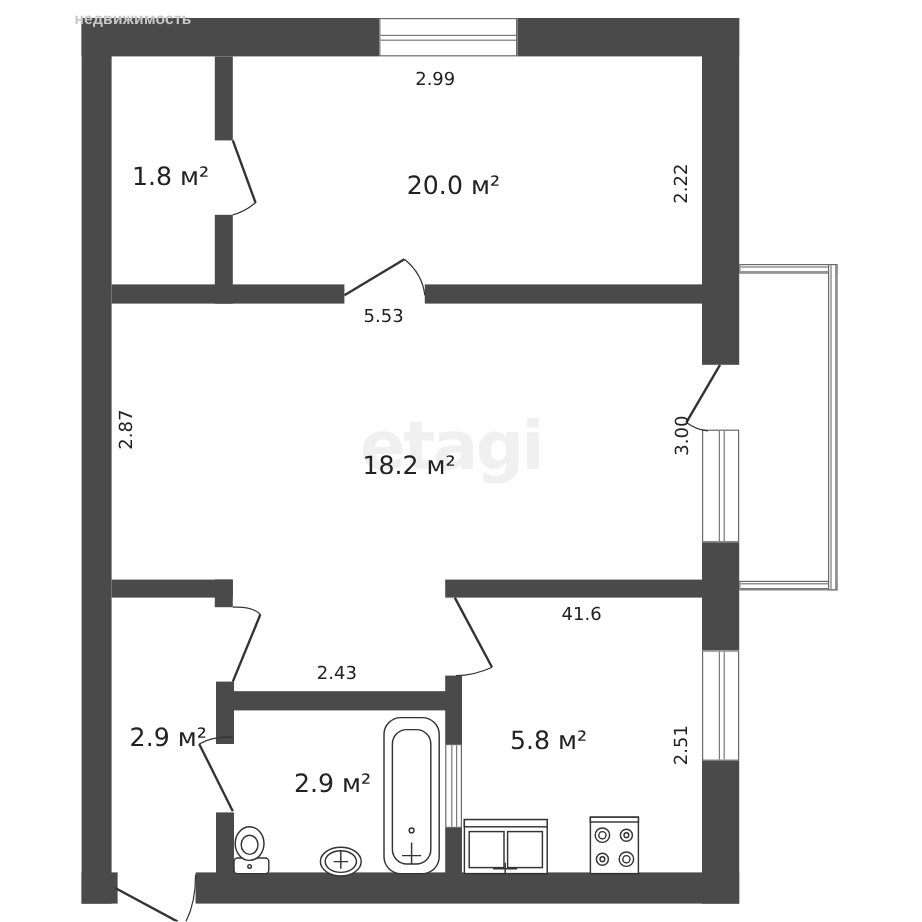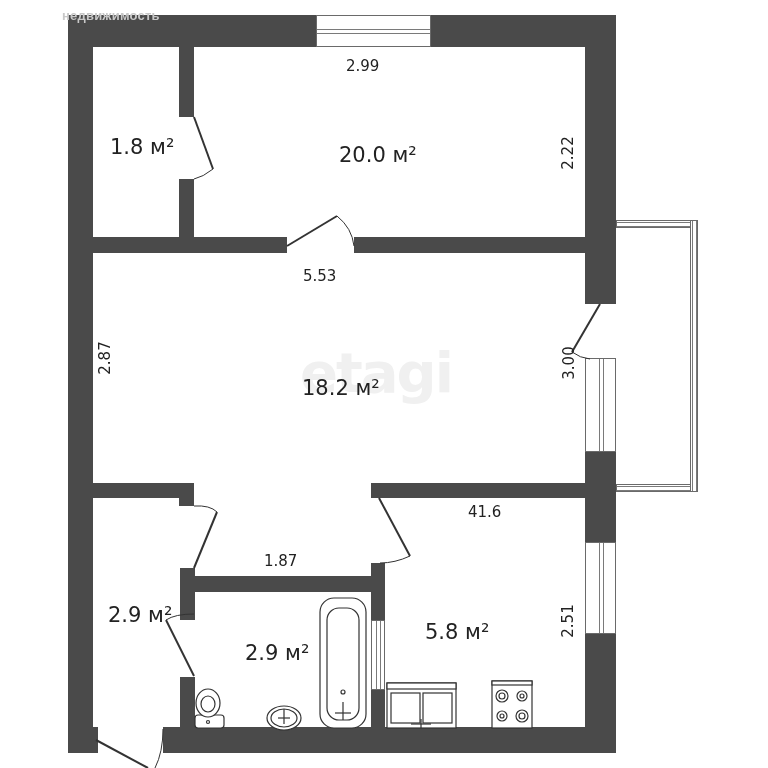--- a/index.html
+++ b/index.html
@@ -122,22 +122,22 @@
   </g>
 </svg>
 
 <div class="brand">недвижимость</div>
 
 <div class="label area" style="left:110px;top:135px;">1.8 м²</div>
 <div class="label area" style="left:339px;top:143px;">20.0 м²</div>
 <div class="label area" style="left:302px;top:376px;text-align:right;">18.2 м²</div>
 <div class="label area" style="left:108px;top:603px;">2.9 м²</div>
 <div class="label area" style="left:245px;top:641px;">2.9 м²</div>
-<div class="label area" style="left:425px;top:605px;margin-top:15px;">5.8 м²</div>
+<div class="label area" style="left:425px;top:605px;">5.8 м²</div>
 
 <div class="label" style="left:346px;top:57px;">2.99</div>
 <div class="label vert" style="left:551px;top:144px;">2.22</div>
-<div class="label" style="left:303px;top:267px;text-align:center;">5.53</div>
+<div class="label" style="left:303px;top:254px;text-align:center;">5.53</div>
 <div class="label vert" style="left:88px;top:349px;">2.87</div>
 <div class="label vert" style="left:552px;top:354px;">3.00</div>
 <div class="label" style="left:468px;top:503px;">41.6</div>
-<div class="label" style="left:264px;top:552px;">1.87</div>
+<div class="label" style="left:264px;top:552px;">2.43</div>
 <div class="label vert" style="left:551px;top:612px;">2.51</div>
 
 </body></html>

